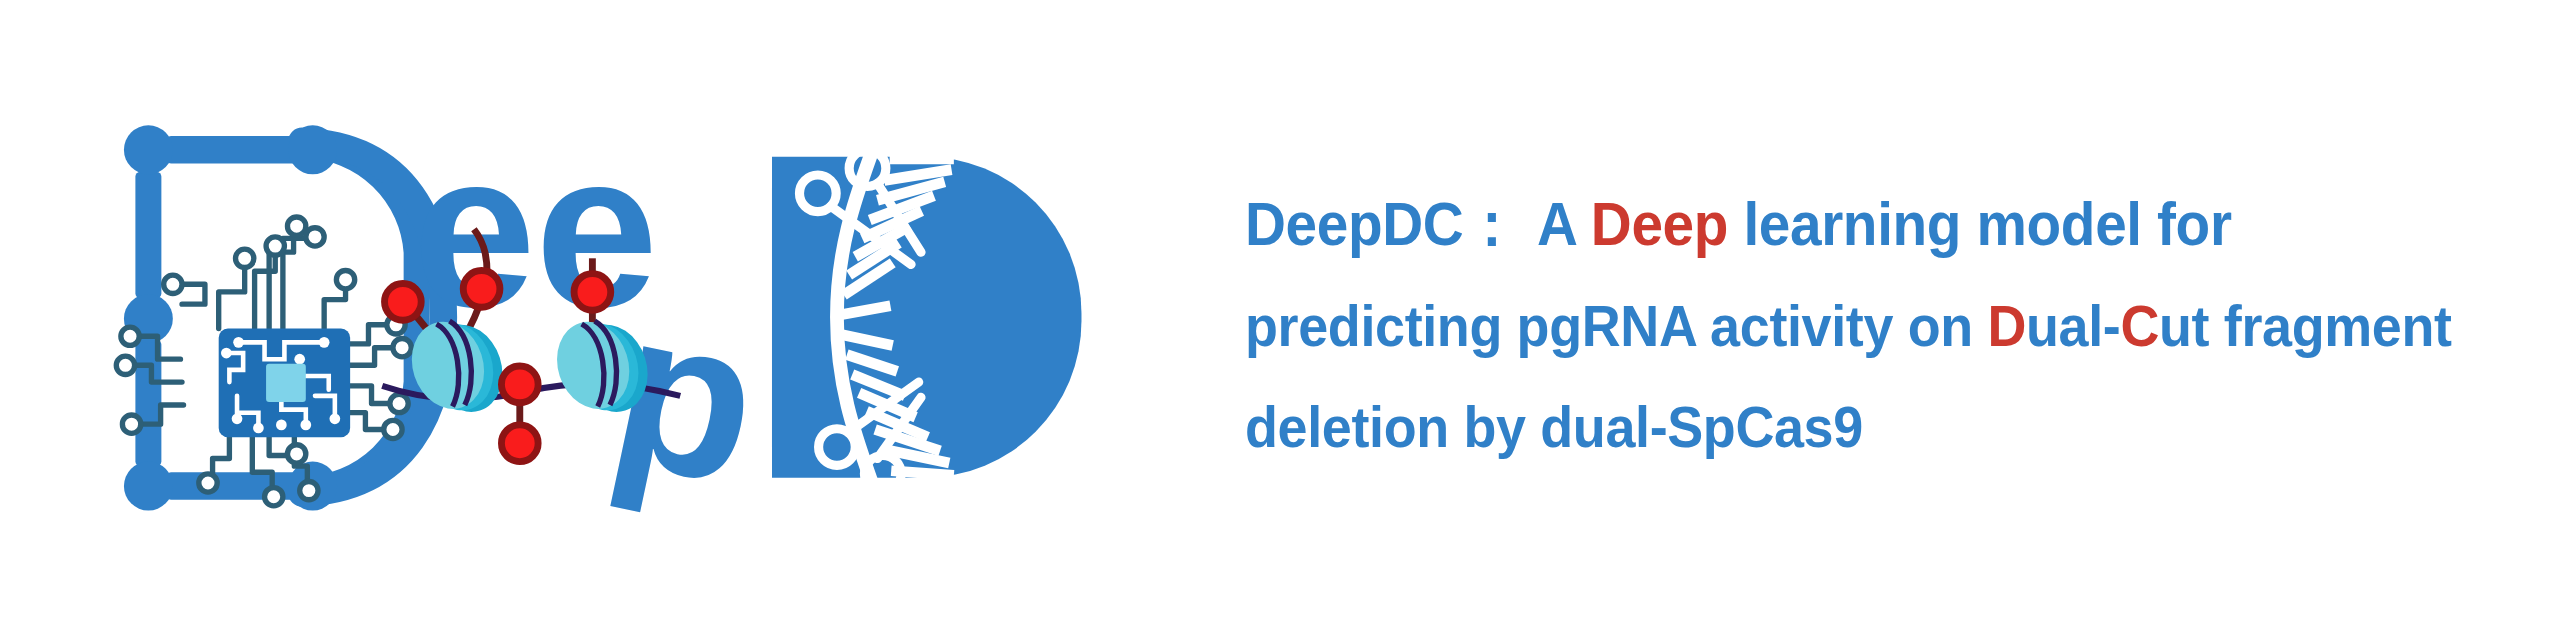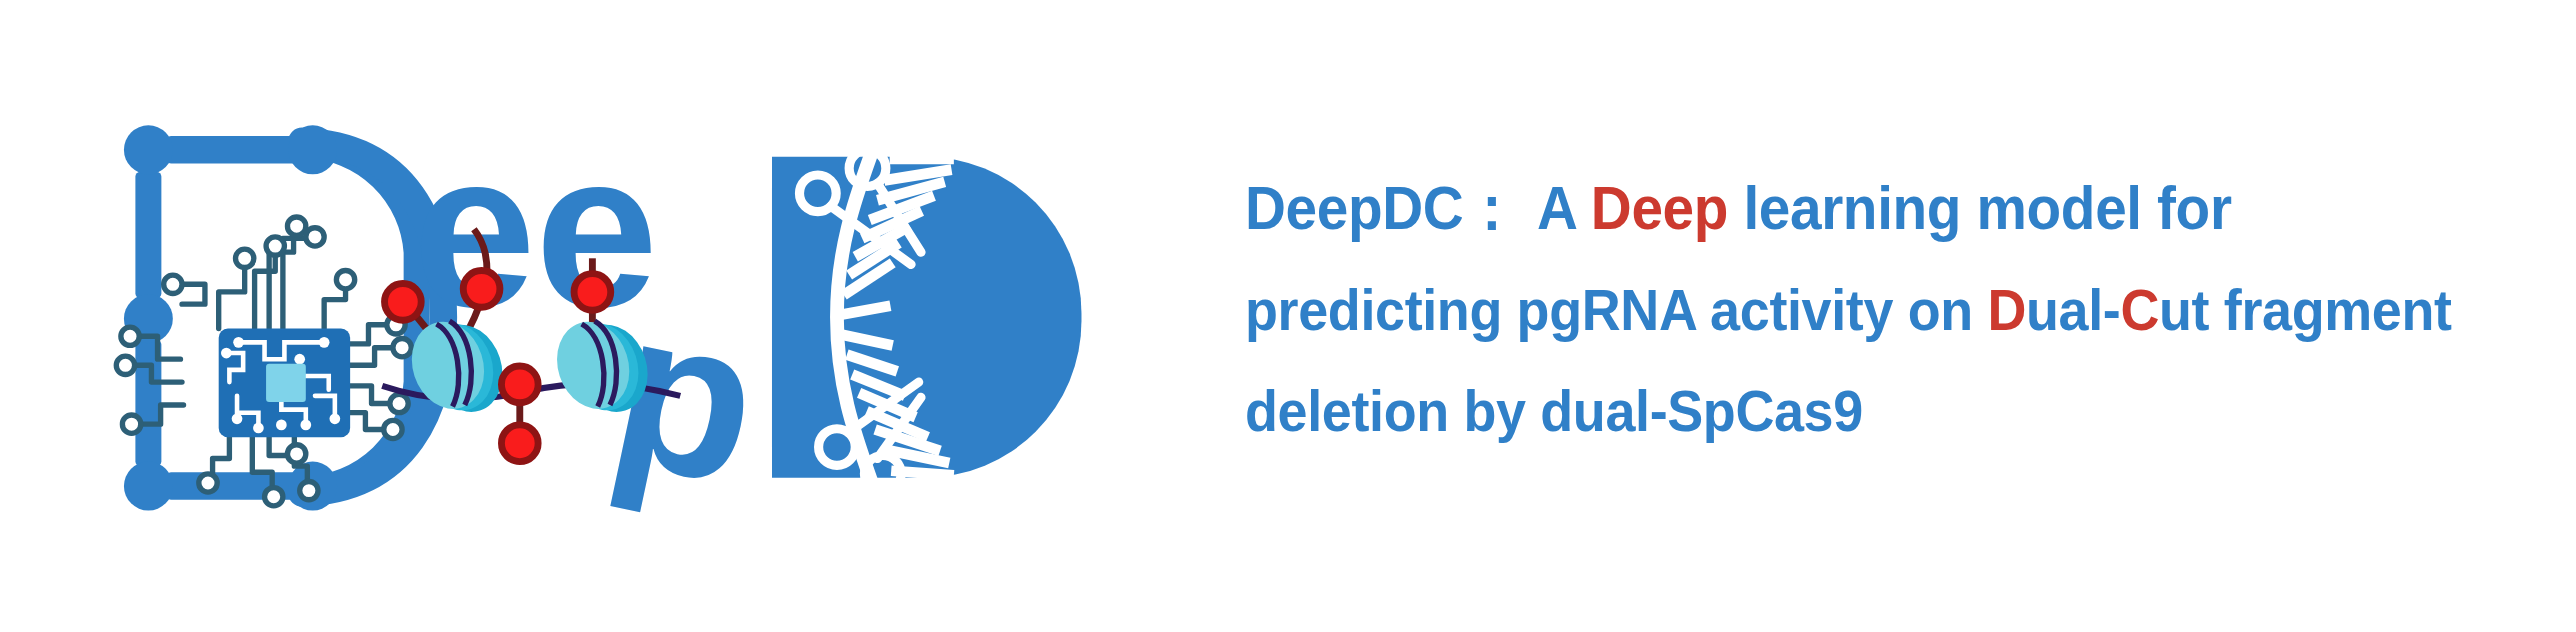--- a/index.html
+++ b/index.html
@@ -34,21 +34,21 @@
     top: 0;
     width: 1116px;
     height: 632px;
     display: block;
   }
 
   
   #title-block {
     position: absolute;
     left: 1245px;
-    top: 158px;
+    top: 174px;
     width: 1331px;
     height: 321px;
   }
   .title-line {
     font-family: "Liberation Sans Narrow", "Liberation Sans", sans-serif;
     font-weight: bold;
     font-size: 58px;
     line-height: 101px;
     letter-spacing: -0.4px;
     white-space: nowrap;

